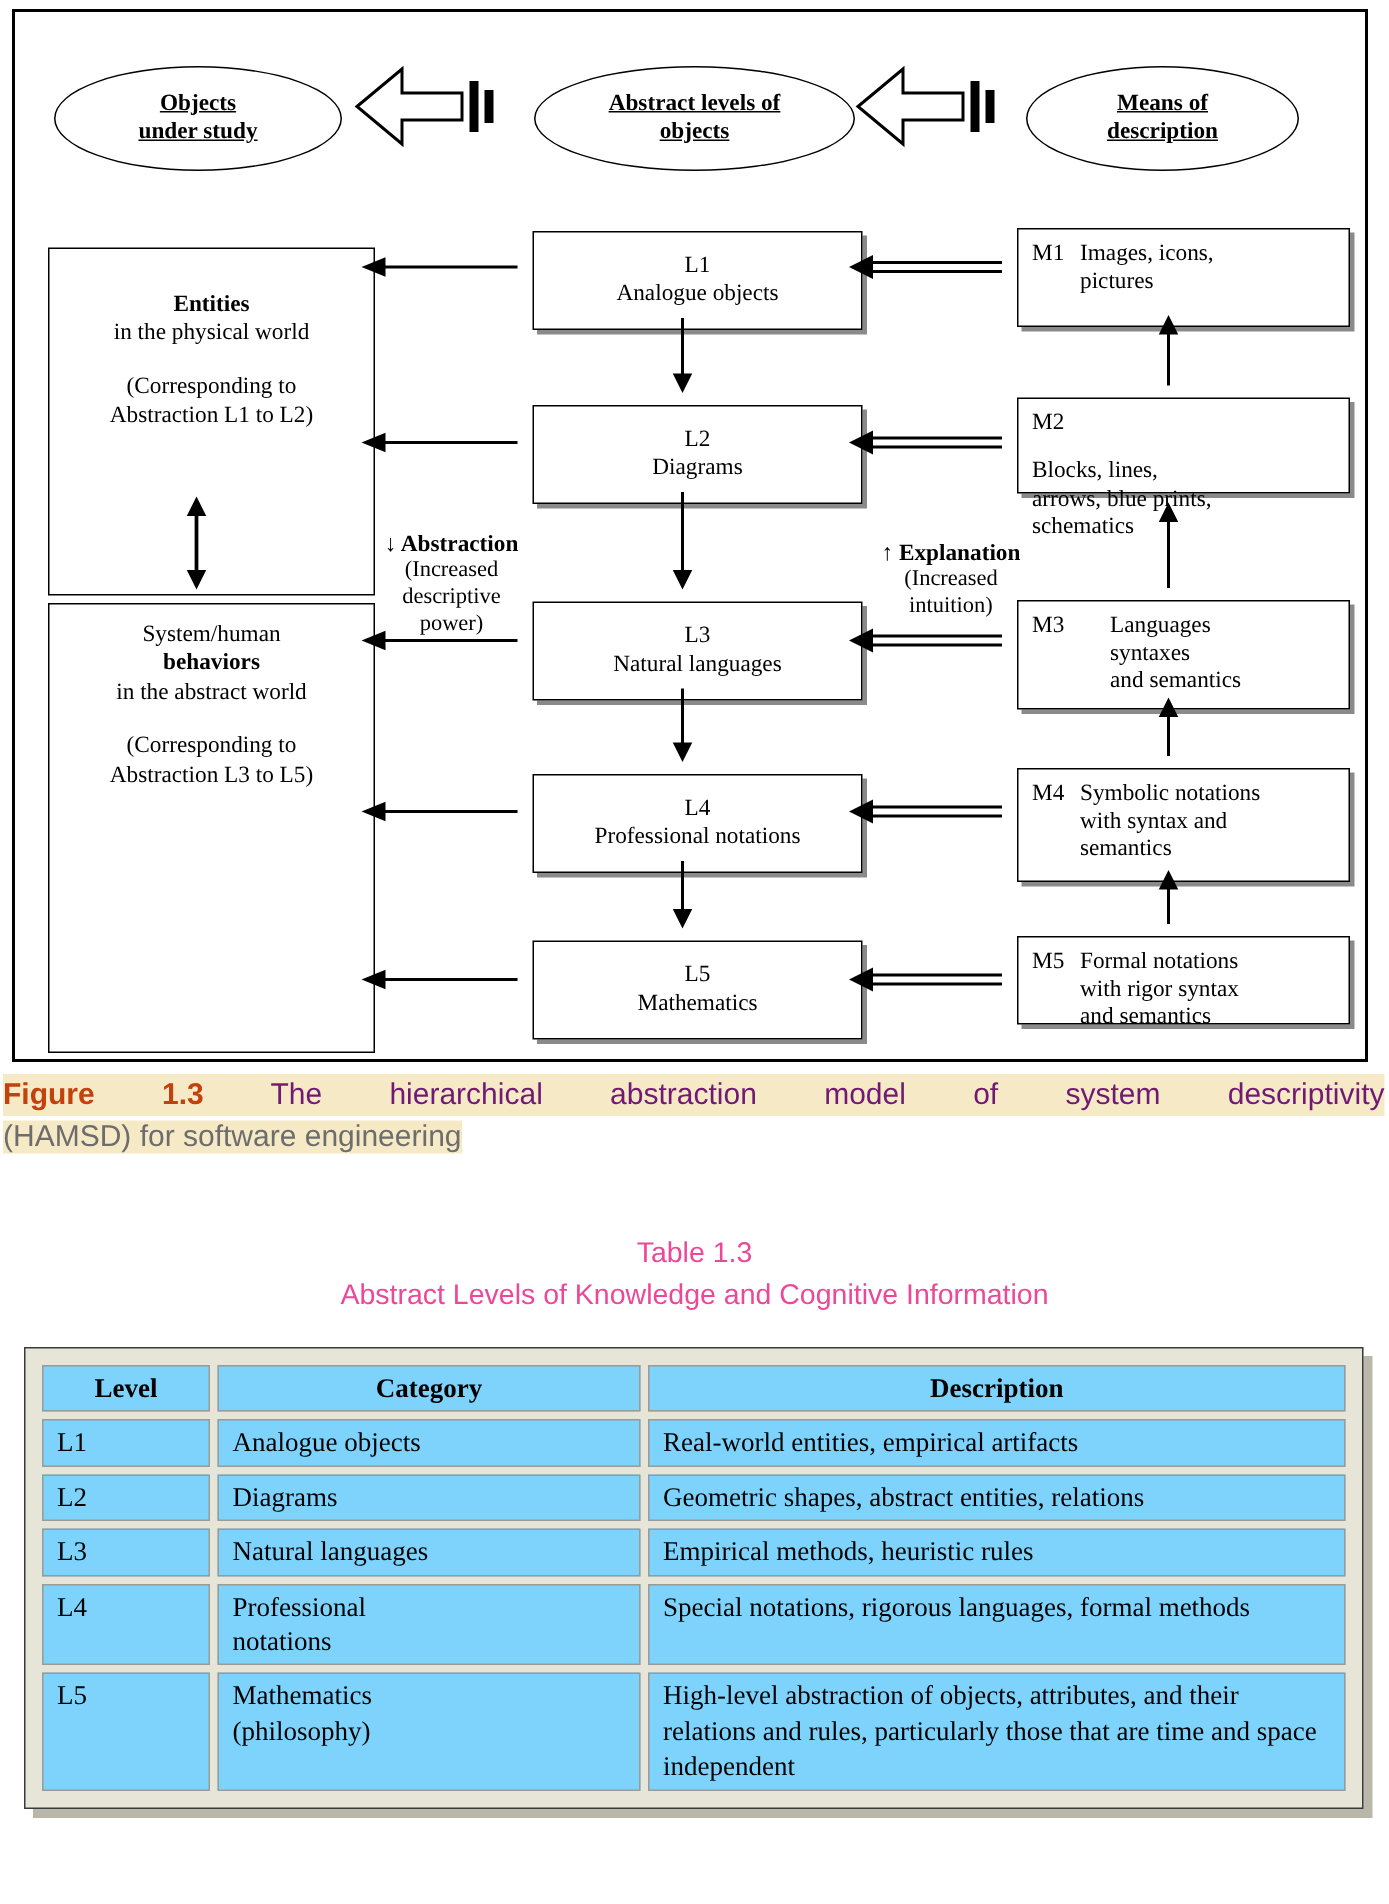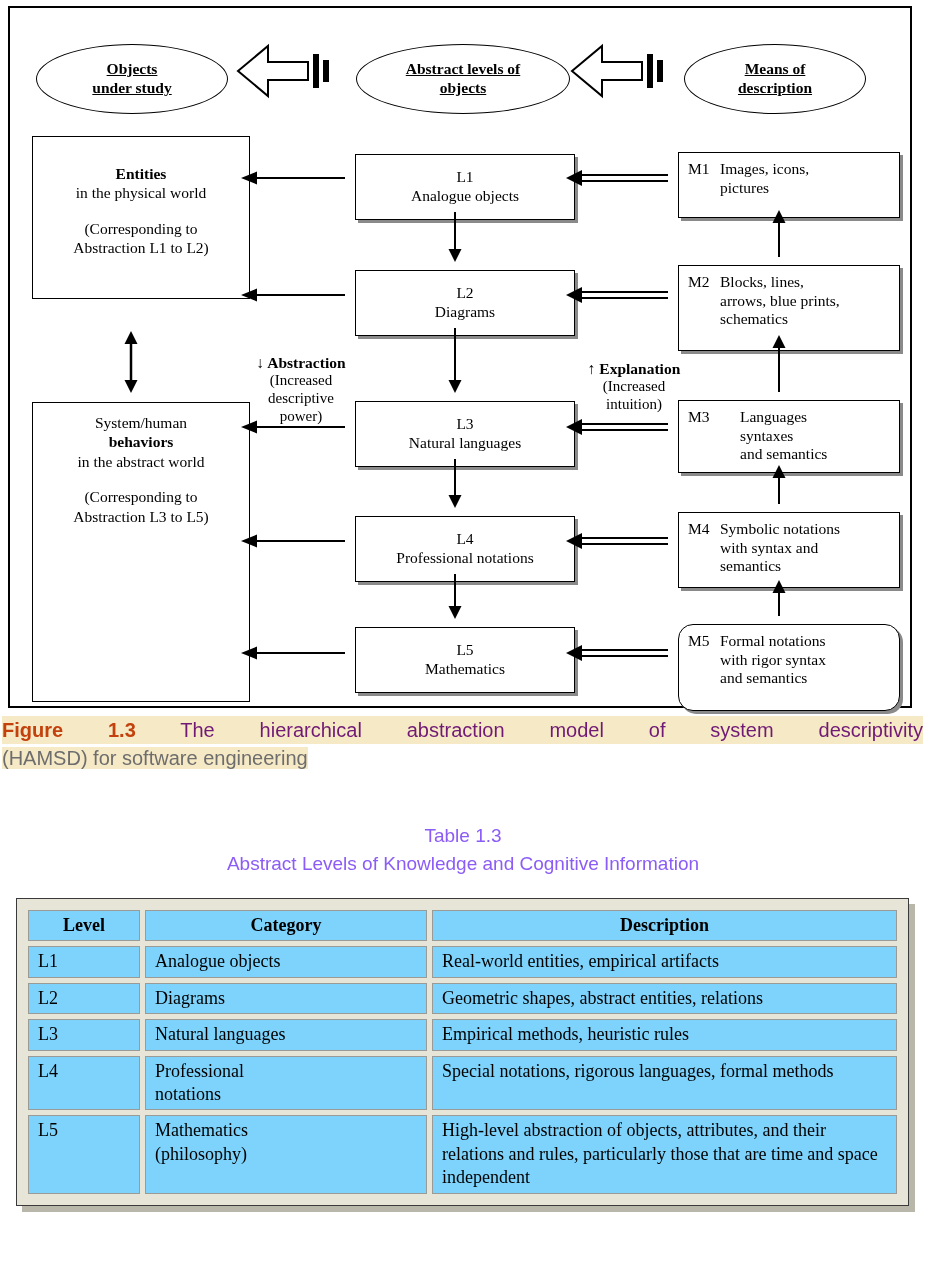--- a/index.html
+++ b/index.html
@@ -24,66 +24,66 @@
   }
   .ellipse span{white-space:pre-line;}
   .el-1{left:26px;top:36px;width:192px;height:70px;}
   .el-2{left:346px;top:36px;width:214px;height:70px;}
   .el-3{left:674px;top:36px;width:182px;height:70px;}
   
   .leftbox{
     position:absolute;left:22px;width:218px;background:#fff;
     border:1.5px solid #000;text-align:center;font-size:15.5px;line-height:1.25;z-index:2;
   }
-  .entities{top:128px;height:163px;padding-top:27px;}
+  .entities{top:157px;height:232px;padding-top:27px;}
   .behaviors{top:394px;height:300px;padding-top:10px;}
   .lb-bold{font-weight:bold;}
   .lb-note{margin-top:16px;white-space:pre-line;}
   
   .lbox{
     position:absolute;left:345px;width:220px;height:66px;background:#fff;
     border:1.5px solid #000;box-shadow:3px 3px 0 #8a8a8a;
     display:flex;flex-direction:column;align-items:center;justify-content:center;
     text-align:center;font-size:15.5px;line-height:1.22;z-index:2;
   }
   
   .mbox{
     position:absolute;left:668px;width:222px;background:#fff;
     border:1.5px solid #000;box-shadow:3px 3px 0 #8a8a8a;
     display:flex;align-items:flex-start;
     font-size:15.5px;line-height:1.2;padding:7px 4px 6px 9px;z-index:2;
   }
   .mlabel{flex:0 0 32px;}
   .mtext{white-space:pre-line;}
   .m1{top:144px;height:66px;}
-  .m2{top:257px;height:86px;}
+  .m2{top:257px;height:64px;flex-direction:column;}
   .m3{top:392px;height:73px;gap:20px;}
   .m4{top:504px;height:76px;}
-  .m5{top:616px;height:87px;border-radius:15px;}
+  .m5{top:616px;height:59px;}
   
   .anno{position:absolute;text-align:center;font-size:15px;line-height:1.18;z-index:3;}
   .anno-title{font-weight:bold;font-size:15.5px;}
   .anno-note{white-space:pre-line;}
   .anno-abstraction{left:230px;top:346px;width:122px;}
   .anno-explanation{left:568px;top:352px;width:112px;}
   
   .arrows{position:absolute;left:0;top:0;width:926px;height:712px;z-index:4;pointer-events:none;}
   
   .caption{
     position:absolute;left:2px;top:716px;width:921px;
     font-family:"Liberation Sans", sans-serif;font-size:20px;line-height:1.4;
   }
   .cap-line1{text-align:justify;text-align-last:justify;background:var(--caption-highlight);}
   .cap-fig{font-weight:bold;color:#c2410c;}
   .cap-text{color:#701a75;}
   .cap-line2 span{background:var(--caption-highlight);color:#6d6d6d;}
   
   .tbl-heading{
     position:absolute;left:0;top:822px;width:926px;text-align:center;
-    font-family:"Liberation Sans", sans-serif;font-size:19px;line-height:1.45;color:#8b5cf6;
+    font-family:"Liberation Sans", sans-serif;font-size:19px;line-height:1.45;color:#ec4899;
   }
   
   .knowledge-table{
     position:absolute;left:16px;top:898px;width:893px;
     background:var(--table-bg);border:1px solid #3a3a3a;
     box-shadow:6px 6px 0 #b9b7aa;padding:6px;
   }
   .knowledge-table table{
     width:100%;border-collapse:separate;border-spacing:5px;
     font-family:"Liberation Serif", serif;font-size:18px;line-height:1.3;

